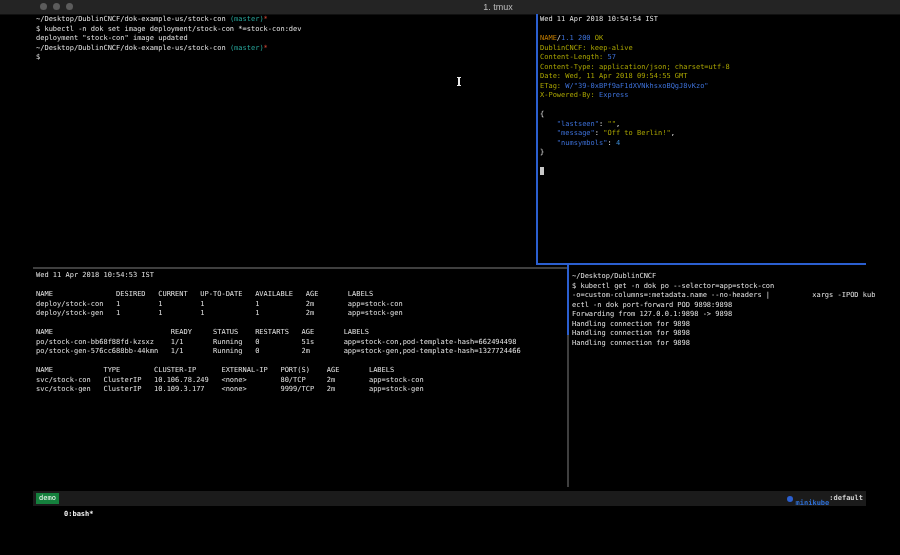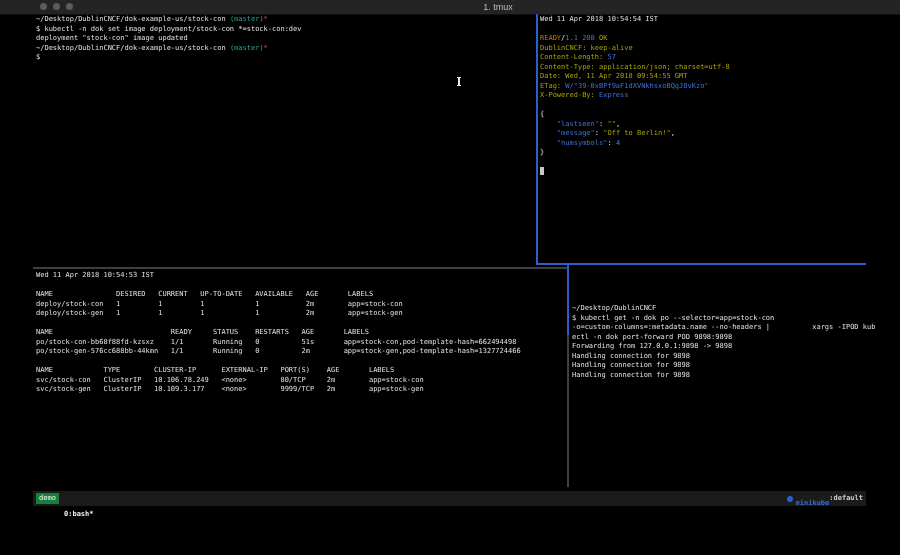--- a/index.html
+++ b/index.html
@@ -58,21 +58,21 @@
       <div class="tl"><span class="c-w">~/Desktop/DublinCNCF/dok-example-us/stock-con </span><span class="c-cy">(master)</span><span class="c-rd">*</span></div>
       <div class="tl"><span class="c-w">$ kubectl -n dok set image deployment/stock-con *=stock-con:dev</span></div>
       <div class="tl"><span class="c-w">deployment "stock-con" image updated</span></div>
       <div class="tl"><span class="c-w">~/Desktop/DublinCNCF/dok-example-us/stock-con </span><span class="c-cy">(master)</span><span class="c-rd">*</span></div>
       <div class="tl"><span class="c-w">$</span></div>
     </div>
 
   <div class="pane" style="left:540px;top:15px;width:326px;">
       <div class="tl"><span class="c-w">Wed 11 Apr 2018 10:54:54 IST</span></div>
       <div class="tl">&nbsp;</div>
-      <div class="tl"><span class="c-or">READY</span><span class="c-w">/</span><span class="c-bl">1.1 200</span><span class="c-ol"> OK</span></div>
+      <div class="tl"><span class="c-or">NAME</span><span class="c-w">/</span><span class="c-bl">1.1 200</span><span class="c-ol"> OK</span></div>
       <div class="tl"><span class="c-ol">DublinCNCF:</span><span class="c-ol"> keep-alive</span></div>
       <div class="tl"><span class="c-ol">Content-Length:</span><span class="c-bl"> 57</span></div>
       <div class="tl"><span class="c-ol">Content-Type:</span><span class="c-ol"> application/json; charset=utf-8</span></div>
       <div class="tl"><span class="c-ol">Date:</span><span class="c-ol"> Wed, 11 Apr 2018 09:54:55 GMT</span></div>
       <div class="tl"><span class="c-ol">ETag:</span><span class="c-bl"> W/"39-0xBPf9aF1dXVNkhsxoBQgJ8vKzo"</span></div>
       <div class="tl"><span class="c-ol">X-Powered-By:</span><span class="c-bl"> Express</span></div>
       <div class="tl">&nbsp;</div>
       <div class="tl"><span class="c-w">{</span></div>
       <div class="tl"><span class="c-bl">    "lastseen"</span><span class="c-w">: </span><span class="c-ol">""</span><span class="c-w">,</span></div>
       <div class="tl"><span class="c-bl">    "message"</span><span class="c-w">: </span><span class="c-ol">"Off to Berlin!"</span><span class="c-w">,</span></div>
@@ -91,21 +91,21 @@
       <div class="tl">&nbsp;</div>
       <div class="tl"><span class="c-w">NAME                            READY     STATUS    RESTARTS   AGE       LABELS</span></div>
       <div class="tl"><span class="c-w">po/stock-con-bb68f88fd-kzsxz    1/1       Running   0          51s       app=stock-con,pod-template-hash=662494498</span></div>
       <div class="tl"><span class="c-w">po/stock-gen-576cc688bb-44kmn   1/1       Running   0          2m        app=stock-gen,pod-template-hash=1327724466</span></div>
       <div class="tl">&nbsp;</div>
       <div class="tl"><span class="c-w">NAME            TYPE        CLUSTER-IP      EXTERNAL-IP   PORT(S)    AGE       LABELS</span></div>
       <div class="tl"><span class="c-w">svc/stock-con   ClusterIP   10.106.78.249   &lt;none&gt;        80/TCP     2m        app=stock-con</span></div>
       <div class="tl"><span class="c-w">svc/stock-gen   ClusterIP   10.109.3.177    &lt;none&gt;        9999/TCP   2m        app=stock-gen</span></div>
     </div>
 
-  <div class="pane" style="left:572px;top:272px;width:296px;margin-top:32px;">
+  <div class="pane" style="left:572px;top:272px;width:296px;">
       <div class="tl"><span class="c-w">~/Desktop/DublinCNCF</span></div>
       <div class="tl"><span class="c-w">$ kubectl get -n dok po --selector=app=stock-con</span></div>
       <div class="tl"><span class="c-w">-o=custom-columns=:metadata.name --no-headers |          xargs -IPOD kub</span></div>
       <div class="tl"><span class="c-w">ectl -n dok port-forward POD 9898:9898</span></div>
       <div class="tl"><span class="c-w">Forwarding from 127.0.0.1:9898 -&gt; 9898</span></div>
       <div class="tl"><span class="c-w">Handling connection for 9898</span></div>
       <div class="tl"><span class="c-w">Handling connection for 9898</span></div>
       <div class="tl"><span class="c-w">Handling connection for 9898</span></div>
     </div>
 

